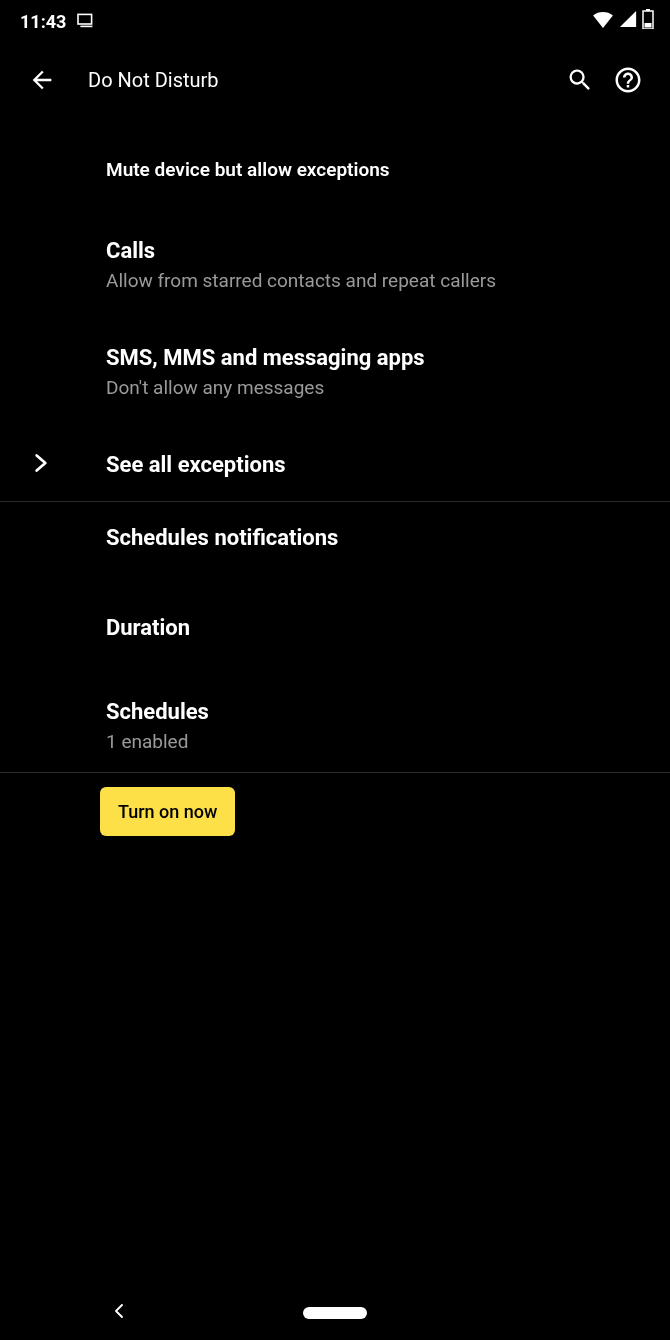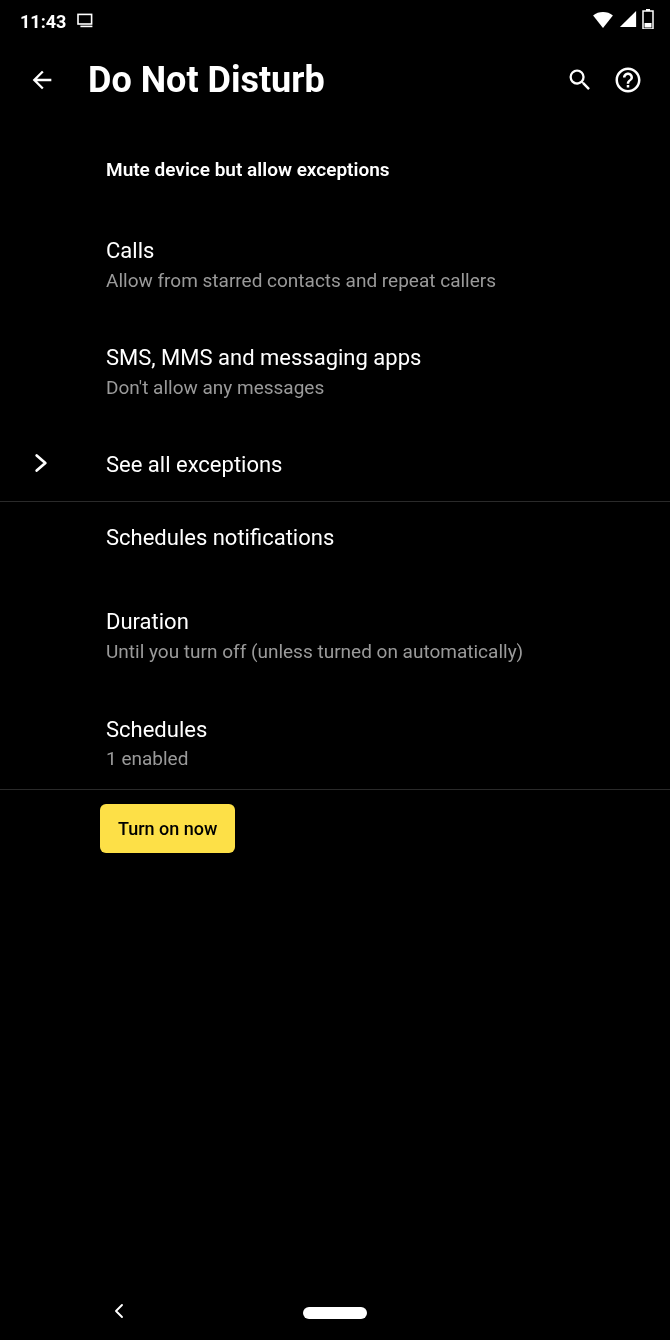--- a/index.html
+++ b/index.html
@@ -43,22 +43,22 @@
     }
     .back-btn {
       width: 48px;
       height: 48px;
       display: flex;
       align-items: center;
       justify-content: center;
       margin-right: 22px;
     }
     .app-title {
-      font-size: 36px;
-      font-weight: 700;
+      font-size: 20px;
+      font-weight: 400;
       flex: 1;
     }
     .action-btn {
       width: 48px;
       height: 48px;
       display: flex;
       align-items: center;
       justify-content: center;
     }
     .content {
@@ -83,21 +83,21 @@
       padding-left: 106px;
     }
     .row-icon {
       position: absolute;
       left: 28px;
       top: 50%;
       transform: translateY(-50%);
     }
     .setting-title {
       font-size: 22px;
-      font-weight: 400;
+      font-weight: 700;
       color: #ffffff;
       line-height: 1.3;
     }
     .setting-subtitle {
       font-size: 19px;
       font-weight: 400;
       color: #9a9a9a;
       line-height: 1.4;
       margin-top: 2px;
     }
@@ -228,21 +228,20 @@
   <div class="divider"></div>
 
   <div class="setting-row">
     <div class="setting-title">Schedules notifications</div>
   </div>
 
   <div class="spacer-md"></div>
 
   <div class="setting-row">
     <div class="setting-title">Duration</div>
-    <div class="setting-subtitle">Until you turn off (unless turned on automatically)</div>
   </div>
 
   <div class="spacer-md"></div>
 
   <div class="setting-row">
     <div class="setting-title">Schedules</div>
     <div class="setting-subtitle">1 enabled</div>
   </div>
 
   <div class="divider"></div>

